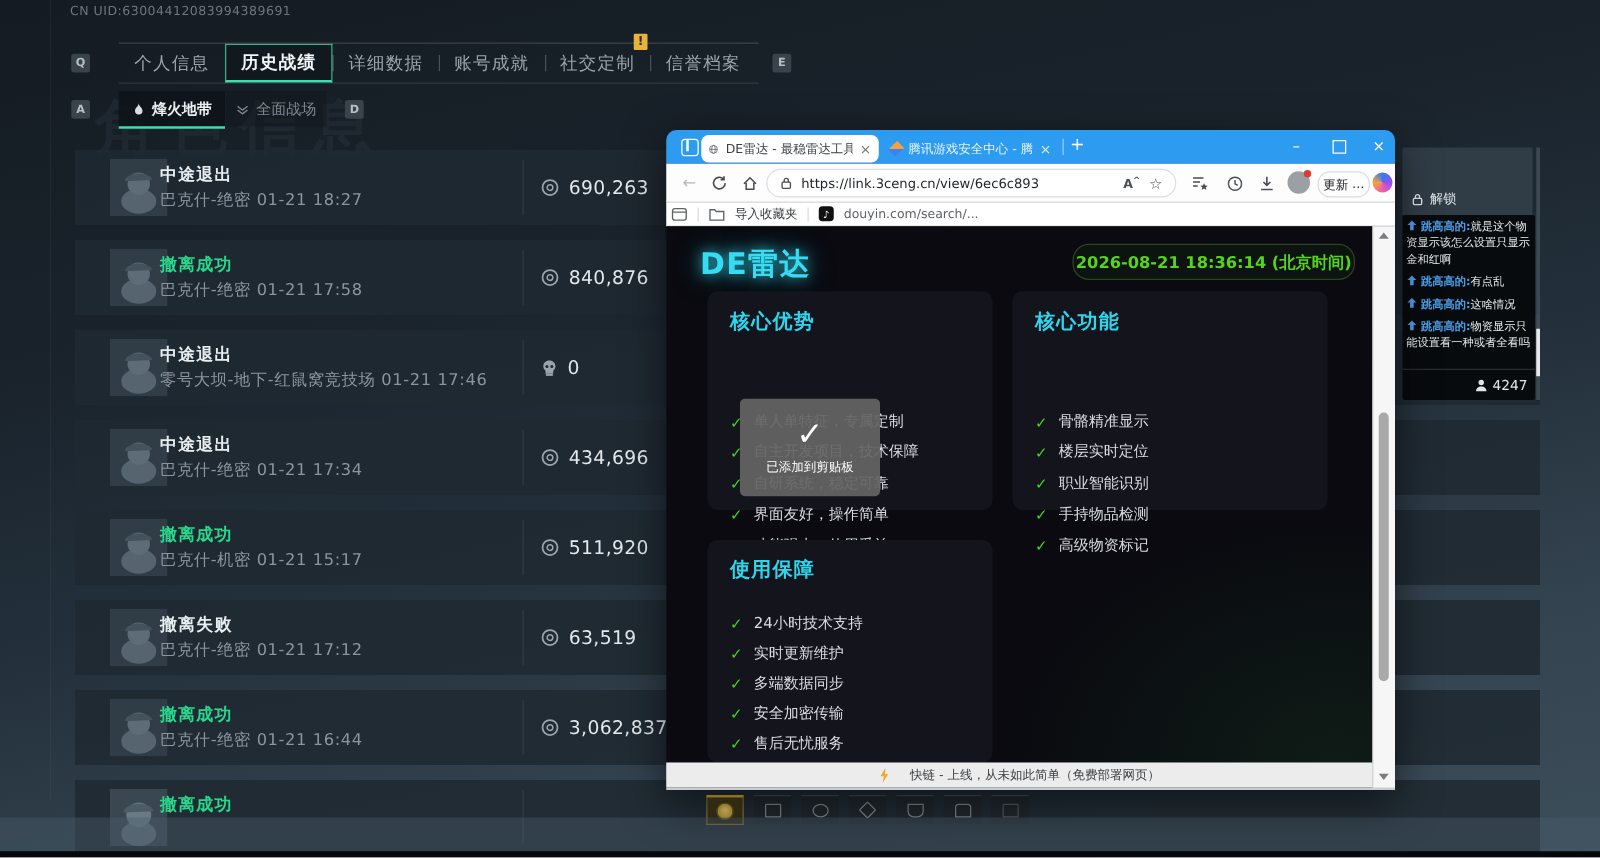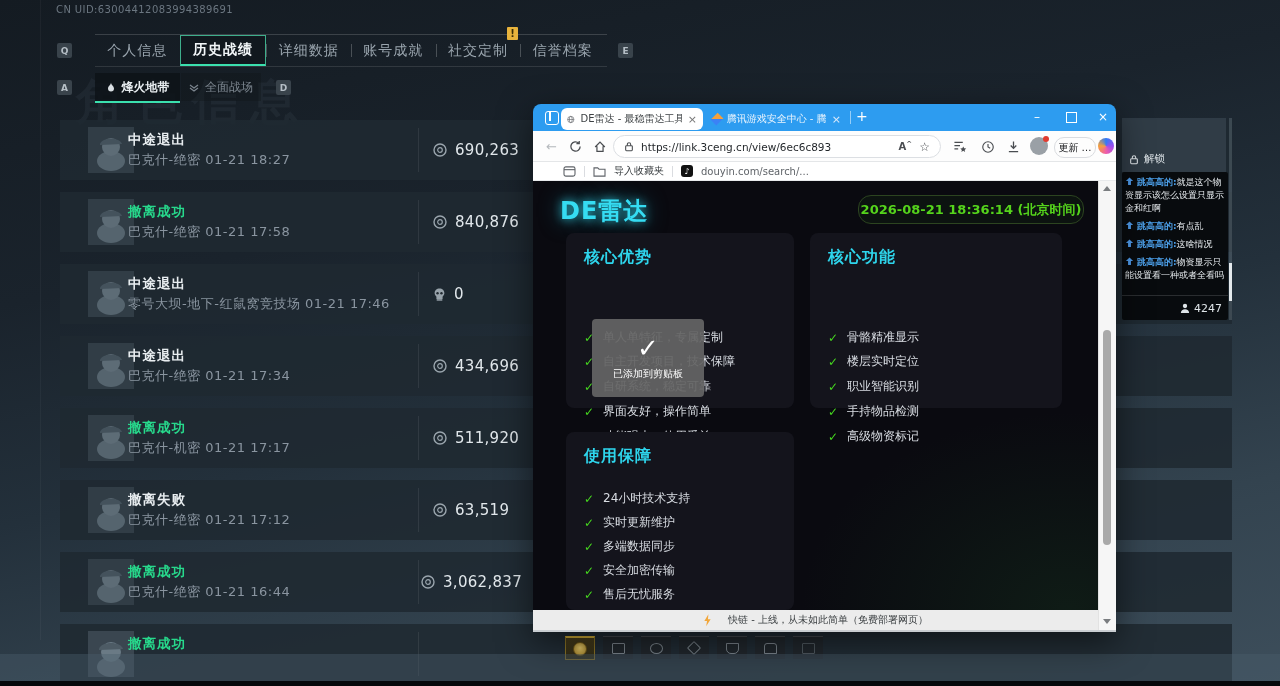--- a/index.html
+++ b/index.html
@@ -81,21 +81,21 @@
   .readaloud{font-size:10px;color:#4a4d51;font-weight:bold;}
   .readaloud sup{font-size:7px;}
   .starglyph{font-size:12px;color:#4a4d51;}
   .avatar-btn{left:497px;top:6px;width:18px;height:18px;border-radius:50%;background:#9aa0a6;position:absolute;}
   .avatar-btn b{position:absolute;right:-1px;top:-1px;width:6px;height:6px;border-radius:50%;background:#e03b30;}
   .update-pill{left:521px;top:6px;height:19px;width:40px;border:1px solid #dadce0;border-radius:10px;
     display:flex;align-items:center;justify-content:center;gap:3px;font-size:10px;color:#202124;}
   .copilot{left:565px;top:7px;width:16px;height:16px;border-radius:50%;
     background:conic-gradient(#2f7cf6,#9a4df0,#ef5da8,#f6a13b,#2f7cf6);}
   .bookmarks{left:0;top:58px;width:583px;height:19px;background:#fff;border-bottom:1px solid #e8eaec;box-sizing:border-box;
-    display:flex;align-items:center;gap:8px;padding:0 30px;font-size:10px;color:#3c4043;}
+    display:flex;align-items:center;gap:8px;padding:0 4px;font-size:10px;color:#3c4043;}
   .bksep{width:1px;height:11px;background:#dadce0;}
   .douyin{width:12px;height:12px;background:#111;border-radius:3px;color:#fff;font-size:8px;
     display:flex;align-items:center;justify-content:center;}
   .content{left:0;top:77px;width:565px;height:429px;background:#0a0a10;overflow:hidden;}
   .content .glow{position:absolute;right:0;bottom:0;width:300px;height:200px;
     background:radial-gradient(ellipse at 90% 100%,rgba(30,80,40,.25),transparent 70%);}
   .brand{left:27px;top:14px;font-size:24px;font-weight:bold;color:#35dcf2;
     text-shadow:0 0 10px rgba(49,216,239,.8),0 0 22px rgba(49,216,239,.5);letter-spacing:1px;}
   .timepill{left:325px;top:14px;width:224px;height:27px;background:#0c1310;border:1px solid #2c4420;border-radius:13px;
     display:flex;align-items:center;justify-content:center;font-size:13px;font-weight:bold;color:#55d41c;}
@@ -284,21 +284,21 @@
   </div>
 
   <div class="abs mrow" style="top:408px;">
     <svg class="avatar" viewBox="0 0 46 46">
         <rect width="46" height="46" fill="#313d46"></rect>
         <ellipse cx="23" cy="34" rx="14" ry="10" fill="#55646e"></ellipse>
         <circle cx="23" cy="20" r="9" fill="#5d6c76"></circle>
         <path d="M12 17c2-7 20-7 22 0l-22 1z" fill="#44525c"></path>
       </svg>
     <div class="status ok">撤离成功</div>
-    <div class="info">巴克什-机密 01-21 17:17</div>
+    <div class="info">巴克什-机密 01-21 15:17</div>
     <div class="coldiv"></div>
     <div class="statpair" style="left:372px;">
         <svg width="16" height="16" viewBox="0 0 16 16">
           <circle cx="8" cy="8" r="6" stroke="#9aa5ad" stroke-width="1.4" fill="none"></circle>
           <circle cx="8" cy="8" r="2.3" stroke="#9aa5ad" stroke-width="1.2" fill="none"></circle>
         </svg>
         <span class="statval">511,920</span>
       </div>
     <div class="statpair" style="left:508px;">
         <svg width="15" height="15" viewBox="0 0 16 16">
@@ -342,21 +342,21 @@
   <div class="abs mrow" style="top:552px;">
     <svg class="avatar" viewBox="0 0 46 46">
         <rect width="46" height="46" fill="#313d46"></rect>
         <ellipse cx="23" cy="34" rx="14" ry="10" fill="#55646e"></ellipse>
         <circle cx="23" cy="20" r="9" fill="#5d6c76"></circle>
         <path d="M12 17c2-7 20-7 22 0l-22 1z" fill="#44525c"></path>
       </svg>
     <div class="status ok">撤离成功</div>
     <div class="info">巴克什-绝密 01-21 16:44</div>
     <div class="coldiv"></div>
-    <div class="statpair" style="left:360px;">
+    <div class="statpair" style="left:372px;">
         <svg width="16" height="16" viewBox="0 0 16 16">
           <circle cx="8" cy="8" r="6" stroke="#9aa5ad" stroke-width="1.4" fill="none"></circle>
           <circle cx="8" cy="8" r="2.3" stroke="#9aa5ad" stroke-width="1.2" fill="none"></circle>
         </svg>
         <span class="statval">3,062,837</span>
       </div>
     <div class="statpair" style="left:508px;">
         <svg width="15" height="15" viewBox="0 0 16 16">
           <path d="M8 1.5c-3 0-5.2 2.1-5.2 5 0 1.6.8 2.9 1.9 3.8v2.4h6.6v-2.4c1.1-.9 1.9-2.2 1.9-3.8 0-2.9-2.2-5-5.2-5z" fill="#98a3ab"></path>
           <circle cx="5.9" cy="6.6" r="1.3" fill="#222b32"></circle>

